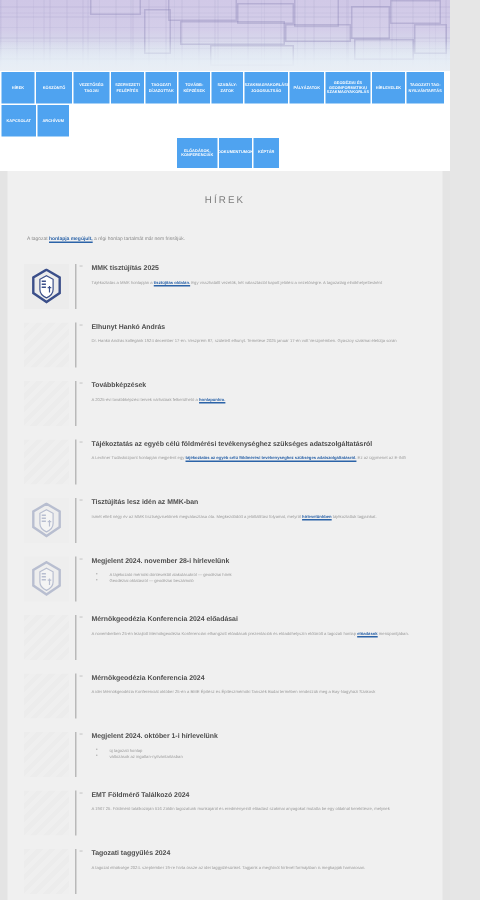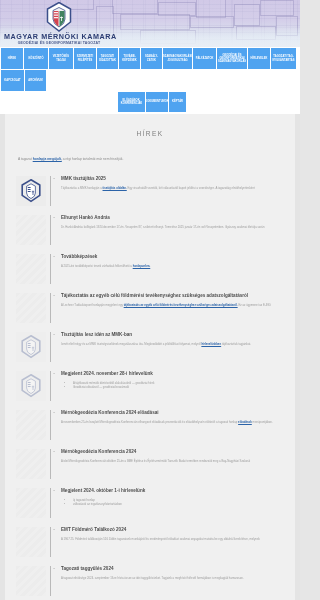--- a/index.html
+++ b/index.html
@@ -181,34 +181,20 @@
       <i style="left:190px;top:16px;width:44px;height:12px;"></i>
       <i style="left:234px;top:4px;width:26px;height:22px;"></i>
       <i style="left:260px;top:0px;width:34px;height:16px;"></i>
       <i style="left:236px;top:26px;width:40px;height:14px;"></i>
       <i style="left:140px;top:30px;width:56px;height:14px;"></i>
       <i style="left:96px;top:6px;width:18px;height:30px;"></i>
       <i style="left:276px;top:16px;width:22px;height:20px;"></i>
       <i style="left:60px;top:-6px;width:34px;height:16px;"></i>
     </div>
 
-    <div class="logo-block">
-      <svg class="crest" viewBox="0 0 52 60">
-        <polygon points="26,1 49,14 49,40 26,58 3,40 3,14" fill="#ffffff" stroke="#3b4f8a" stroke-width="3"></polygon>
-        <path d="M26,11 L38,17 L38,34 Q38,44 26,50 Q14,44 14,34 L14,17 Z" fill="#f2f2f4" stroke="#3b4f8a" stroke-width="1.6"></path>
-        <path d="M15,18 L25,18 L25,49 Q17,44 15,34 Z" fill="#cf2431" opacity=".85"></path>
-        <rect x="16" y="20" width="8" height="2.6" fill="#ffffff" opacity=".9"></rect>
-        <rect x="16" y="25" width="8" height="2.6" fill="#ffffff" opacity=".9"></rect>
-        <rect x="16" y="30" width="8" height="2.6" fill="#ffffff" opacity=".9"></rect>
-        <path d="M27,18 L37,18 L37,34 Q35,44 27,49 Z" fill="#16663c" opacity=".8"></path>
-        <path d="M31,38 l0,-9 M28,31 l6,0" stroke="#ffffff" stroke-width="1.6"></path>
-      </svg>
-      <div class="logo-title">MAGYAR MÉRNÖKI KAMARA</div>
-      <div class="logo-sub">GEODÉZIAI ÉS GEOINFORMATIKAI TAGOZAT</div>
-    </div>
 
     <div class="fade"></div>
   </div>
 
   <nav class="navwrap">
     <div class="navrow" id="nav1">
         <div class="navitem" style="width: 22px; white-space: pre-line;">HÍREK</div>
         <div class="navitem" style="width: 24px; white-space: pre-line;">KÖSZÖNTŐ</div>
         <div class="navitem" style="width: 24px; white-space: pre-line;">VEZETŐSÉG
 TAGJAI</div>

